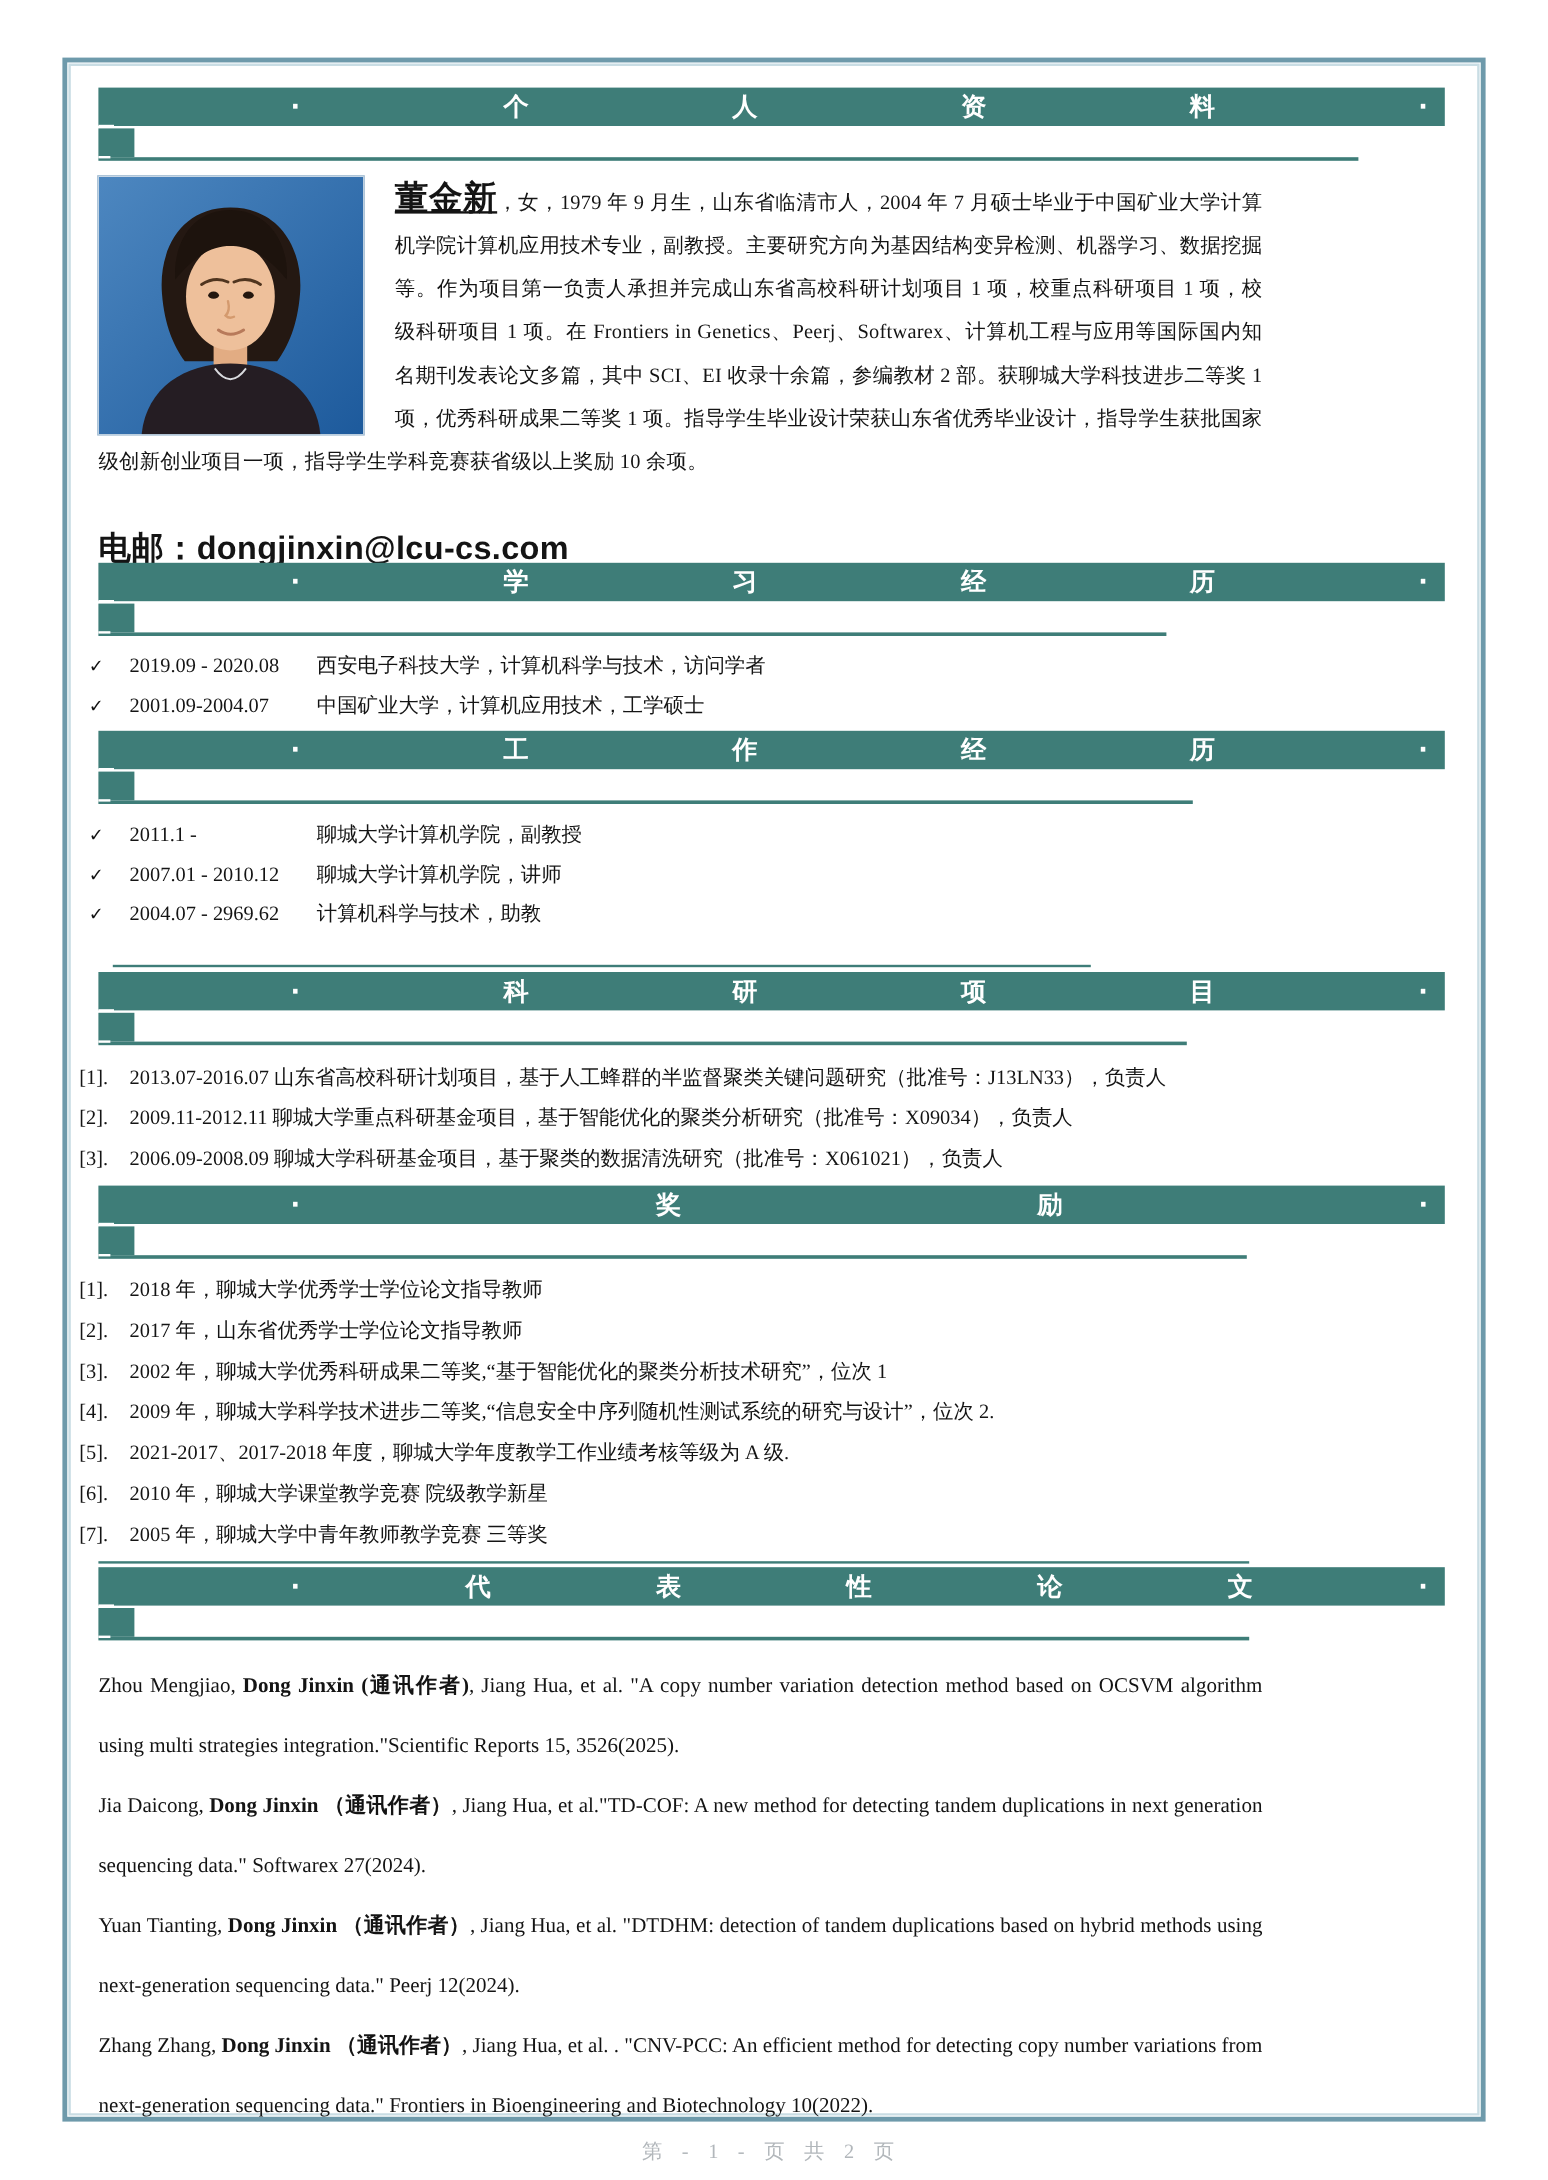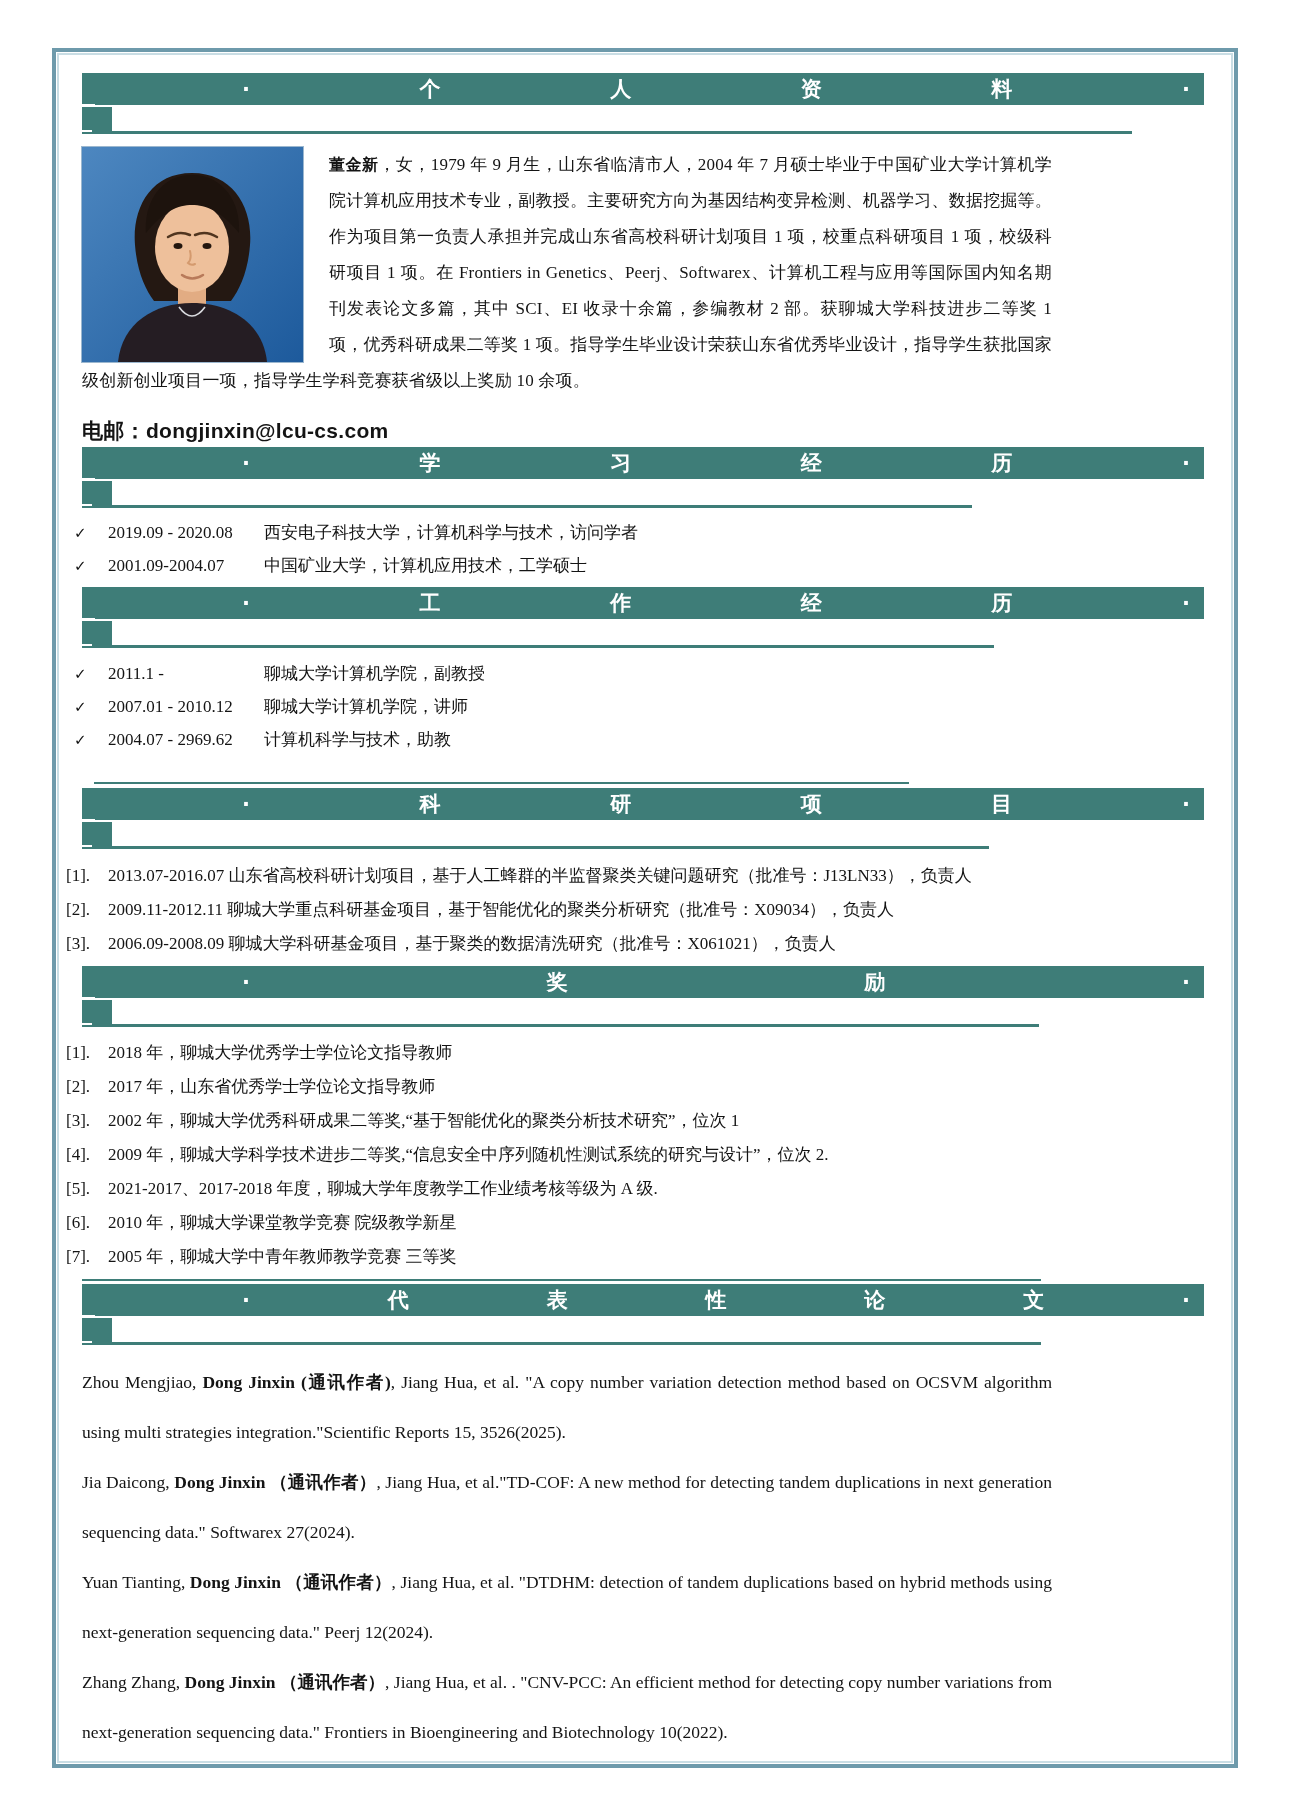--- a/index.html
+++ b/index.html
@@ -51,25 +51,25 @@
   .profile{margin-top:13px;}
   .photo{
     float:left;width:221px;height:215px;margin-right:26px;
     outline:1px solid #9bb7cf;overflow:hidden;
   }
   .photo svg{display:block;}
   .bio{
     margin:0 152px 0 0;text-align:justify;
     font-size:17px;line-height:36px;letter-spacing:.2px;
   }
-  .bio-name{font-size:16px;font-weight:bold;font-family:"DejaVu Sans","Liberation Sans",sans-serif;}
+  .bio-name{font-size:28px;font-weight:bold;font-family:"DejaVu Sans","Liberation Sans",sans-serif;text-decoration:underline;}
   .email{
-    clear:both;margin-top:18px;height:28px;
+    clear:both;margin-top:36px;height:28px;
     font-family:"Liberation Sans","DejaVu Sans",sans-serif;
-    font-weight:bold;font-size:21px;letter-spacing:.3px;
+    font-weight:bold;font-size:27px;letter-spacing:.3px;
   }
 
   
   .vlist{margin:13px 0 0 -8px;}
   .vlist.work{margin-top:14px;}
   .vrow{display:flex;align-items:baseline;height:22px;margin-bottom:11px;font-size:17px;}
   .mark{
     width:34px;font-family:"DejaVu Sans",sans-serif;font-weight:bold;font-size:15px;color:#111;
   }
   .vdate{width:156px;}
@@ -307,15 +307,16 @@
       </div>
     </div>
 
     <div class="papers">
       <p class="paper"><span>Zhou Mengjiao, </span><span class="pauthor">Dong Jinxin (通讯作者)</span><span>, Jiang Hua, et al. "A copy number variation detection method based on OCSVM algorithm using multi strategies integration."Scientific Reports 15, 3526(2025).</span></p>
       <p class="paper"><span>Jia Daicong, </span><span class="pauthor">Dong Jinxin （通讯作者）</span><span>, Jiang Hua, et al."TD-COF: A new method for detecting tandem duplications in next generation sequencing data." Softwarex 27(2024).</span></p>
       <p class="paper"><span>Yuan Tianting, </span><span class="pauthor">Dong Jinxin （通讯作者）</span><span>, Jiang Hua, et al. "DTDHM: detection of tandem duplications based on hybrid methods using next-generation sequencing data." Peerj 12(2024).</span></p>
       <p class="paper"><span>Zhang Zhang, </span><span class="pauthor">Dong Jinxin （通讯作者）</span><span>, Jiang Hua, et al. . "CNV-PCC: An efficient method for detecting copy number variations from next-generation sequencing data." Frontiers in Bioengineering and Biotechnology 10(2022).</span></p>
     </div>
 
+    <div class="footer">第 - 1 - 页 共 2 页</div>
 
   </div>
 </div>
 
 </body></html>

